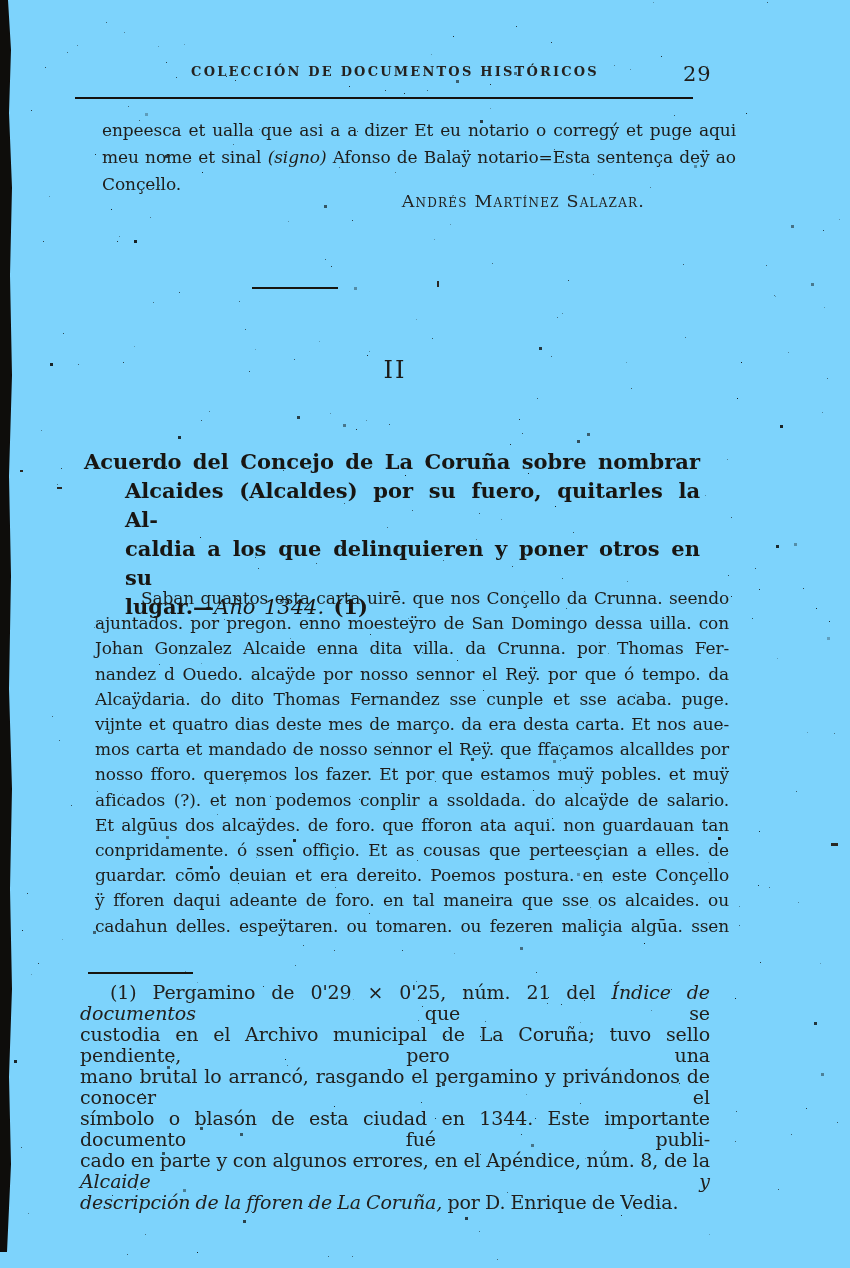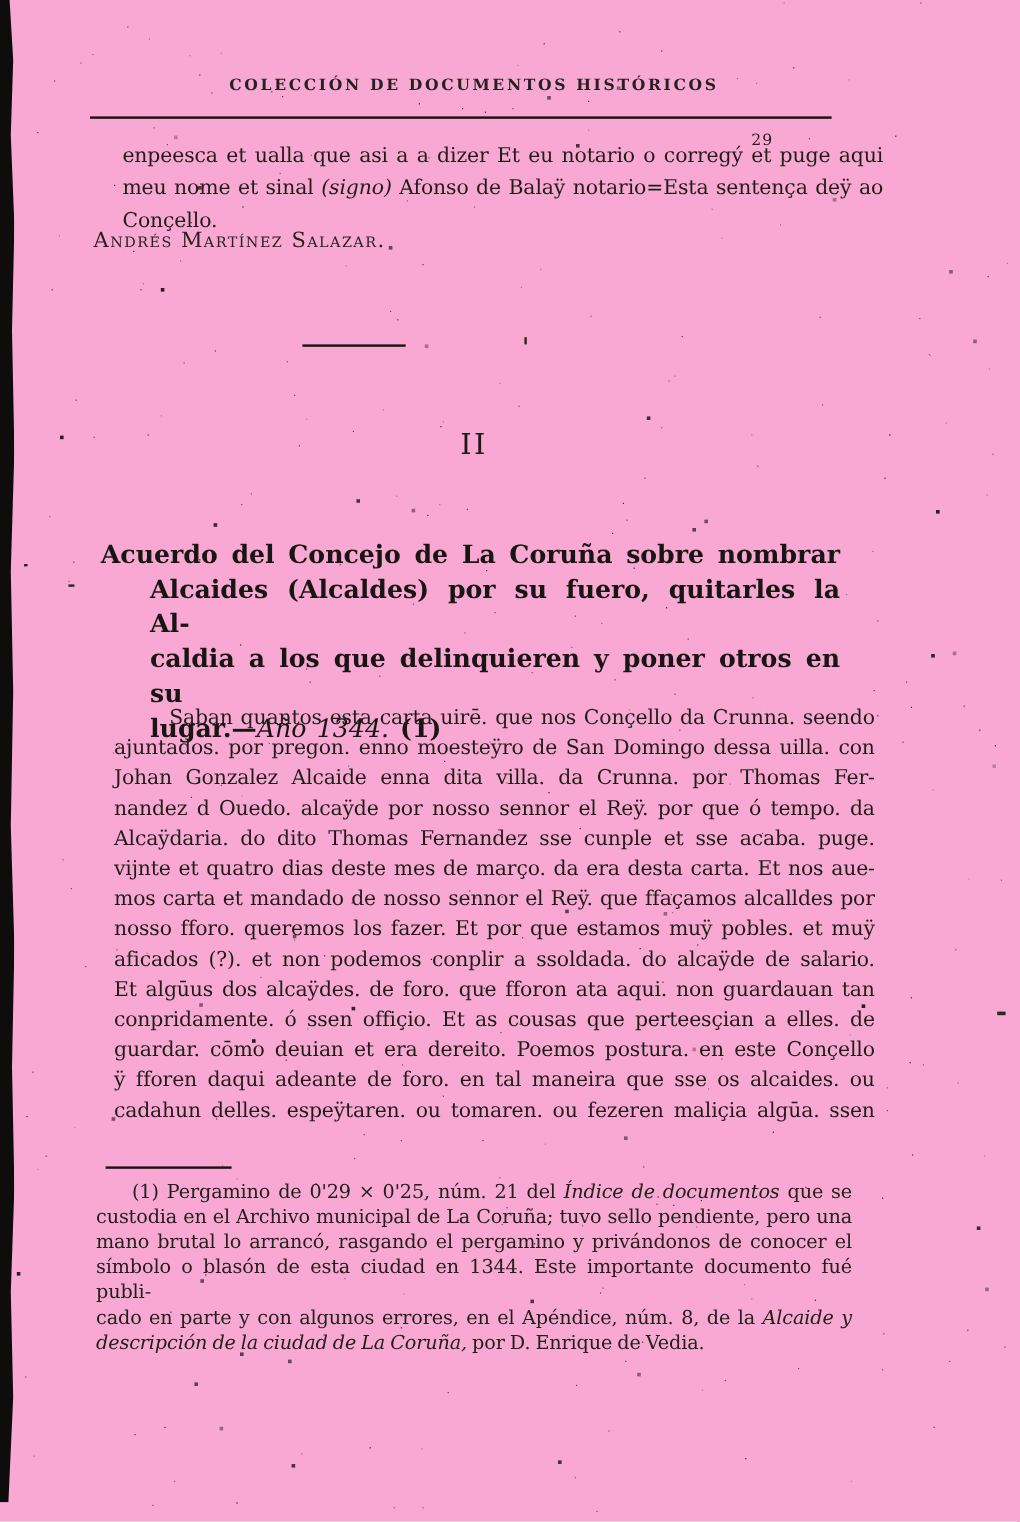--- a/index.html
+++ b/index.html
@@ -1,66 +1,66 @@
 <!DOCTYPE html>
 <html><head>
 <meta charset="utf-8">
 <style>
   html,body{margin:0;padding:0;background:#e8e8e6;}
   .page{
     position:relative;
     width:850px;height:1268px;
-    background:#f9a8d4;
+    background:#7dd3fc;
     overflow:hidden;
     font-family:"DejaVu Serif", serif;
     color:#1f1d1a;
   }
   
   .scan-band{
     position:absolute;left:0;top:0;width:12px;height:1252px;
     background:#0e0d0b;
     clip-path:polygon(0 0,8px 0,11px 4%,9px 9%,12px 15%,10px 22%,12px 30%,9px 38%,11px 46%,9px 55%,12px 63%,10px 71%,12px 79%,9px 86%,11px 93%,7px 100%,0 100%);
   }
   .speck-layer{position:absolute;left:0;top:0;width:1px;height:1px;background:transparent;}
   .mark{position:absolute;background:#2a2824;}
   
   .header{position:absolute;top:64px;left:78px;width:634px;height:24px;}
   .running-title{
     display:block;text-align:center;
     font-size:13px;font-weight:bold;letter-spacing:2.2px;
     color:#242220;
   }
-  .page-num{position:absolute;left:548px;top:-2px;font-size:13px;letter-spacing:1px;margin-top:48px;}
+  .page-num{position:absolute;left:605px;top:-2px;font-size:21px;letter-spacing:1px;}
   .header-rule{position:absolute;top:97px;left:75px;width:618px;height:2px;background:#14120f;}
   
   .line{text-align:justify;text-align-last:justify;}
   .line.last{text-align-last:left;}
   
   .para1{position:absolute;top:117px;left:78px;width:634px;
     font-size:17px;line-height:27px;letter-spacing:-0.1px;word-spacing:-1px;margin-left:24px;}
   .signature{position:absolute;top:191px;left:78px;width:567px;
-    text-align:left;font-variant:small-caps;font-size:17.5px;letter-spacing:1.2px;color:#242220;}
+    text-align:right;font-variant:small-caps;font-size:17.5px;letter-spacing:1.2px;color:#242220;}
   
   .divider{position:absolute;top:287px;left:252px;width:86px;height:2px;background:#17150f;}
   .numeral{position:absolute;top:356px;left:78px;width:634px;
     text-align:center;font-size:24px;letter-spacing:2px;color:#1c1a17;}
   
   .heading{position:absolute;top:447px;left:84px;width:616px;
     font-size:21px;line-height:29px;font-weight:bold;color:#181613;
     word-spacing:2px;}
   .heading .line + .line{padding-left:41px;}
   .heading i{font-weight:normal;}
   
   .body-para{position:absolute;top:586px;left:78px;width:634px;
     font-size:17px;line-height:25.2px;letter-spacing:-0.15px;word-spacing:-1.2px;margin-left:17px;}
   .body-para .line:first-child{text-indent:46px;}
   
   .footnote-rule{position:absolute;top:972px;left:88px;width:105px;height:2px;background:#17150f;}
   .footnote{position:absolute;top:982px;left:80px;width:630px;
-    font-size:16px;line-height:21px;letter-spacing:-0.1px;word-spacing:-0.8px;color:#22201d;}
+    font-size:19px;line-height:21px;letter-spacing:-0.1px;word-spacing:-0.8px;color:#22201d;}
   .footnote .line:first-child{text-indent:30px;}
 </style>
 </head>
 <body>
 
 <div class="page">
 
   <div class="scan-band"></div>
   <div class="speck-layer" id="speckles" style="box-shadow: rgba(10, 9, 7, 0.69) 512px 566px 0px 0px, rgba(10, 9, 7, 0.66) 159px 664px 0px 0px, rgba(10, 9, 7, 0.82) 731px 596px 0px 0px, rgba(10, 9, 7, 0.58) 631px 388px 0px 0px, rgba(10, 9, 7, 0.56) 583px 770px 0px 0px, rgba(10, 9, 7, 0.27) 707px 66px 0px 0px, rgba(10, 9, 7, 0.76) 235px 80px 0px 0px, rgba(10, 9, 7, 0.8) 453px 36px 0px 0px, rgba(10, 9, 7, 0.54) 418px 1020px 0px 0px, rgba(10, 9, 7, 0.64) 45px 67px 0px 0px, rgba(10, 9, 7, 0.45) 217px 814px 0px 0px, rgba(10, 9, 7, 0.38) 626px 1082px 0px 0px, rgba(10, 9, 7, 0.68) 249px 371px 0px 0px, rgba(10, 9, 7, 0.31) 578px 874px 0px 1px, rgba(10, 9, 7, 0.34) 795px 544px 0px 1px, rgba(10, 9, 7, 0.56) 106px 22px 0px 0px, rgba(10, 9, 7, 0.72) 521px 1134px 0px 0px, rgba(10, 9, 7, 0.37) 788px 352px 0px 0px, rgba(10, 9, 7, 0.9) 445px 1036px 0px 0px, rgba(10, 9, 7, 0.63) 480px 1154px 0px 0px, rgba(10, 9, 7, 0.72) 293px 752px 0px 0px, rgba(10, 9, 7, 0.7) 258px 568px 0px 0px, rgba(10, 9, 7, 0.6) 837px 1122px 0px 0px, rgba(10, 9, 7, 0.45) 259px 129px 0px 0px, rgba(10, 9, 7, 0.56) 665px 1140px 0px 0px, rgba(10, 9, 7, 0.37) 695px 166px 0px 1px, rgba(10, 9, 7, 0.52) 601px 882px 0px 0px, rgba(10, 9, 7, 0.38) 149px 826px 0px 0px, rgba(10, 9, 7, 0.77) 535px 1118px 0px 0px, rgba(10, 9, 7, 0.49) 339px 167px 0px 0px, rgba(10, 9, 7, 0.82) 22px 930px 0px 0px, rgba(10, 9, 7, 0.57) 766px 265px 0px 0px, rgba(10, 9, 7, 0.71) 166px 62px 0px 0px, rgba(10, 9, 7, 0.27) 255px 349px 0px 0px, rgba(10, 9, 7, 0.89) 197px 1252px 0px 0px, rgba(10, 9, 7, 0.44) 150px 217px 0px 0px, rgba(10, 9, 7, 0.7) 341px 548px 0px 0px, rgba(10, 9, 7, 0.46) 344px 425px 0px 1px, rgba(10, 9, 7, 0.63) 424px 770px 0px 0px, rgba(10, 9, 7, 0.46) 209px 411px 0px 0px, rgba(10, 9, 7, 0.7) 568px 280px 0px 0px, rgba(10, 9, 7, 0.28) 274px 159px 0px 0px, rgba(10, 9, 7, 0.5) 492px 263px 0px 0px, rgba(10, 9, 7, 0.54) 604px 1150px 0px 0px, rgba(10, 9, 7, 0.8) 142px 1093px 0px 0px, rgba(10, 9, 7, 0.65) 755px 568px 0px 0px, rgba(10, 9, 7, 0.6) 683px 264px 0px 0px, rgba(10, 9, 7, 0.8) 829px 621px 0px 0px, rgba(10, 9, 7, 0.36) 630px 69px 0px 0px, rgba(10, 9, 7, 0.89) 433px 853px 0px 0px, rgba(10, 9, 7, 0.8) 690px 797px 0px 0px, rgba(10, 9, 7, 0.82) 510px 444px 0px 0px, rgba(10, 9, 7, 0.66) 578px 441px 0px 1px, rgba(10, 9, 7, 0.49) 287px 1065px 0px 0px, rgba(10, 9, 7, 0.72) 31px 110px 0px 0px, rgba(10, 9, 7, 0.71) 806px 1108px 0px 0px, rgba(10, 9, 7, 0.28) 134px 346px 0px 0px, rgba(10, 9, 7, 0.72) 255px 557px 0px 0px, rgba(10, 9, 7, 0.68) 671px 989px 0px 0px, rgba(10, 9, 7, 0.55) 443px 560px 0px 0px, rgba(10, 9, 7, 0.35) 366px 420px 0px 0px, rgba(10, 9, 7, 0.61) 432px 338px 0px 0px, rgba(10, 9, 7, 0.25) 550px 552px 0px 0px, rgba(10, 9, 7, 0.82) 137px 1189px 0px 0px, rgba(10, 9, 7, 0.78) 370px 634px 0px 0px, rgba(10, 9, 7, 0.71) 61px 468px 0px 0px, rgba(10, 9, 7, 0.74) 481px 121px 0px 1px, rgba(10, 9, 7, 0.77) 561px 1004px 0px 0px, rgba(10, 9, 7, 0.31) 450px 224px 0px 0px, rgba(10, 9, 7, 0.68) 63px 333px 0px 0px, rgba(10, 9, 7, 0.51) 479px 1231px 0px 0px, rgba(10, 9, 7, 0.6) 294px 359px 0px 0px, rgba(10, 9, 7, 0.42) 184px 1190px 0px 1px, rgba(10, 9, 7, 0.7) 443px 1084px 0px 1px, rgba(10, 9, 7, 0.57) 485px 1021px 0px 0px, rgba(10, 9, 7, 0.61) 635px 694px 0px 0px, rgba(10, 9, 7, 0.75) 466px 1218px 0px 1px, rgba(10, 9, 7, 0.81) 270px 796px 0px 0px, rgba(10, 9, 7, 0.82) 334px 1106px 0px 0px, rgba(10, 9, 7, 0.79) 356px 429px 0px 0px, rgba(10, 9, 7, 0.35) 526px 1094px 0px 0px, rgba(10, 9, 7, 0.43) 251px 1211px 0px 0px, rgba(10, 9, 7, 0.71) 536px 972px 0px 0px, rgba(10, 9, 7, 0.6) 168px 1067px 0px 1px, rgba(10, 9, 7, 0.83) 404px 93px 0px 0px, rgba(10, 9, 7, 0.65) 573px 532px 0px 0px, rgba(10, 9, 7, 0.36) 608px 653px 0px 0px, rgba(10, 9, 7, 0.79) 95px 154px 0px 0px, rgba(10, 9, 7, 0.27) 708px 862px 0px 0px, rgba(10, 9, 7, 0.81) 238px 883px 0px 0px, rgba(10, 9, 7, 0.47) 532px 1145px 0px 1px, rgba(10, 9, 7, 0.56) 97px 791px 0px 0px, rgba(10, 9, 7, 0.59) 245px 329px 0px 0px, rgba(10, 9, 7, 0.76) 418px 747px 0px 0px, rgba(10, 9, 7, 0.29) 585px 1158px 0px 0px, rgba(10, 9, 7, 0.4) 41px 430px 0px 0px, rgba(10, 9, 7, 0.47) 834px 733px 0px 0px, rgba(10, 9, 7, 0.77) 551px 42px 0px 0px, rgba(10, 9, 7, 0.58) 325px 259px 0px 0px, rgba(10, 9, 7, 0.53) 128px 106px 0px 0px, rgba(10, 9, 7, 0.87) 735px 998px 0px 0px, rgba(10, 9, 7, 0.69) 159px 185px 0px 0px, rgba(10, 9, 7, 0.34) 185px 971px 0px 0px, rgba(10, 9, 7, 0.38) 560px 760px 0px 0px, rgba(10, 9, 7, 0.28) 777px 658px 0px 0px, rgba(10, 9, 7, 0.28) 807px 732px 0px 0px, rgba(10, 9, 7, 0.41) 284px 898px 0px 0px, rgba(10, 9, 7, 0.67) 728px 575px 0px 0px, rgba(10, 9, 7, 0.31) 434px 239px 0px 0px, rgba(10, 9, 7, 0.56) 127px 1254px 0px 0px, rgba(10, 9, 7, 0.69) 435px 781px 0px 0px, rgba(10, 9, 7, 0.48) 145px 1234px 0px 0px, rgba(10, 9, 7, 0.54) 184px 654px 0px 0px, rgba(10, 9, 7, 0.27) 416px 319px 0px 0px, rgba(10, 9, 7, 0.41) 727px 459px 0px 0px, rgba(10, 9, 7, 0.29) 431px 54px 0px 0px, rgba(10, 9, 7, 0.78) 760px 962px 0px 0px, rgba(10, 9, 7, 0.56) 59px 740px 0px 0px, rgba(10, 9, 7, 0.63) 438px 600px 0px 0px, rgba(10, 9, 7, 0.7) 27px 893px 0px 0px, rgba(10, 9, 7, 0.86) 166px 466px 0px 0px, rgba(10, 9, 7, 0.55) 245px 780px 0px 1px, rgba(10, 9, 7, 0.54) 52px 716px 0px 0px, rgba(10, 9, 7, 0.71) 402px 950px 0px 0px, rgba(10, 9, 7, 0.56) 507px 1192px 0px 0px, rgba(10, 9, 7, 0.59) 21px 1147px 0px 0px, rgba(10, 9, 7, 0.65) 417px 860px 0px 0px, rgba(10, 9, 7, 0.89) 719px 838px 0px 1px, rgba(10, 9, 7, 0.78) 815px 1023px 0px 1px, rgba(10, 9, 7, 0.27) 146px 114px 0px 1px, rgba(10, 9, 7, 0.75) 421px 1102px 0px 0px, rgba(10, 9, 7, 0.85) 285px 1059px 0px 0px, rgba(10, 9, 7, 0.49) 557px 317px 0px 0px, rgba(10, 9, 7, 0.41) 614px 65px 0px 0px, rgba(10, 9, 7, 0.88) 528px 473px 0px 0px, rgba(10, 9, 7, 0.26) 353px 999px 0px 0px, rgba(10, 9, 7, 0.64) 580px 1103px 0px 0px, rgba(10, 9, 7, 0.8) 759px 589px 0px 0px, rgba(10, 9, 7, 0.59) 537px 398px 0px 0px, rgba(10, 9, 7, 0.3) 839px 219px 0px 0px, rgba(10, 9, 7, 0.64) 547px 1003px 0px 0px, rgba(10, 9, 7, 0.36) 705px 495px 0px 0px, rgba(10, 9, 7, 0.71) 823px 230px 0px 0px, rgba(10, 9, 7, 0.83) 483px 690px 0px 0px, rgba(10, 9, 7, 0.31) 653px 2px 0px 0px, rgba(10, 9, 7, 0.59) 767px 2px 0px 0px, rgba(10, 9, 7, 0.25) 62px 939px 0px 0px, rgba(10, 9, 7, 0.38) 350px 1041px 0px 0px, rgba(10, 9, 7, 0.66) 629px 823px 0px 0px, rgba(10, 9, 7, 0.52) 502px 1073px 0px 0px, rgba(10, 9, 7, 0.38) 501px 519px 0px 0px, rgba(10, 9, 7, 0.43) 126px 892px 0px 0px, rgba(10, 9, 7, 0.64) 778px 1189px 0px 0px, rgba(10, 9, 7, 0.83) 294px 840px 0px 1px, rgba(10, 9, 7, 0.58) 588px 434px 0px 1px, rgba(10, 9, 7, 0.46) 774px 295px 0px 0px, rgba(10, 9, 7, 0.26) 828px 638px 0px 1px, rgba(10, 9, 7, 0.41) 554px 761px 0px 1px, rgba(10, 9, 7, 0.45) 812px 284px 0px 1px, rgba(10, 9, 7, 0.44) 438px 492px 0px 0px, rgba(10, 9, 7, 0.58) 796px 791px 0px 0px, rgba(10, 9, 7, 0.62) 316px 563px 0px 0px, rgba(10, 9, 7, 0.83) 759px 831px 0px 0px, rgba(10, 9, 7, 0.66) 500px 1077px 0px 0px, rgba(10, 9, 7, 0.66) 391px 742px 0px 0px, rgba(10, 9, 7, 0.71) 352px 220px 0px 0px, rgba(10, 9, 7, 0.33) 330px 413px 0px 0px, rgba(10, 9, 7, 0.55) 551px 356px 0px 0px, rgba(10, 9, 7, 0.39) 593px 174px 0px 0px, rgba(10, 9, 7, 0.48) 245px 783px 0px 0px, rgba(10, 9, 7, 0.3) 524px 591px 0px 0px, rgba(10, 9, 7, 0.81) 179px 437px 0px 1px, rgba(10, 9, 7, 0.68) 803px 588px 0px 0px, rgba(10, 9, 7, 0.51) 521px 948px 0px 1px, rgba(10, 9, 7, 0.62) 325px 206px 0px 1px, rgba(10, 9, 7, 0.31) 158px 46px 0px 0px, rgba(10, 9, 7, 0.88) 457px 660px 0px 0px, rgba(10, 9, 7, 0.84) 449px 851px 0px 0px, rgba(10, 9, 7, 0.85) 746px 113px 0px 0px, rgba(10, 9, 7, 0.54) 335px 887px 0px 0px, rgba(10, 9, 7, 0.67) 283px 470px 0px 0px, rgba(10, 9, 7, 0.63) 736px 1111px 0px 0px, rgba(10, 9, 7, 0.62) 422px 652px 0px 0px, rgba(10, 9, 7, 0.53) 352px 1256px 0px 0px, rgba(10, 9, 7, 0.33) 49px 196px 0px 0px, rgba(10, 9, 7, 0.54) 295px 965px 0px 0px, rgba(10, 9, 7, 0.54) 328px 1256px 0px 0px, rgba(10, 9, 7, 0.63) 303px 945px 0px 0px, rgba(10, 9, 7, 0.5) 233px 144px 0px 0px, rgba(10, 9, 7, 0.74) 112px 1195px 0px 0px, rgba(10, 9, 7, 0.82) 490px 84px 0px 0px, rgba(10, 9, 7, 0.88) 171px 1062px 0px 0px, rgba(10, 9, 7, 0.51) 387px 527px 0px 0px, rgba(10, 9, 7, 0.51) 57px 484px 0px 0px, rgba(10, 9, 7, 0.4) 28px 1213px 0px 0px, rgba(10, 9, 7, 0.77) 117px 241px 0px 0px, rgba(10, 9, 7, 0.41) 822px 1074px 0px 1px, rgba(10, 9, 7, 0.39) 599px 642px 0px 0px, rgba(10, 9, 7, 0.86) 15px 1061px 0px 1px, rgba(10, 9, 7, 0.87) 202px 172px 0px 0px, rgba(10, 9, 7, 0.66) 570px 798px 0px 0px, rgba(10, 9, 7, 0.8) 584px 1000px 0px 0px, rgba(10, 9, 7, 0.3) 201px 663px 0px 0px, rgba(10, 9, 7, 0.61) 241px 1134px 0px 1px, rgba(10, 9, 7, 0.28) 184px 44px 0px 0px, rgba(10, 9, 7, 0.87) 781px 426px 0px 1px, rgba(10, 9, 7, 0.43) 650px 187px 0px 0px, rgba(10, 9, 7, 0.64) 71px 805px 0px 0px, rgba(10, 9, 7, 0.82) 559px 745px 0px 0px, rgba(10, 9, 7, 0.78) 581px 787px 0px 0px, rgba(10, 9, 7, 0.86) 200px 537px 0px 0px, rgba(10, 9, 7, 0.65) 179px 292px 0px 0px, rgba(10, 9, 7, 0.48) 476px 539px 0px 0px, rgba(10, 9, 7, 0.65) 369px 913px 0px 0px, rgba(10, 9, 7, 0.81) 552px 818px 0px 0px, rgba(10, 9, 7, 0.55) 416px 981px 0px 0px, rgba(10, 9, 7, 0.89) 555px 506px 0px 0px, rgba(10, 9, 7, 0.84) 777px 546px 0px 1px, rgba(10, 9, 7, 0.43) 94px 627px 0px 0px, rgba(10, 9, 7, 0.72) 422px 1006px 0px 0px, rgba(10, 9, 7, 0.87) 308px 1206px 0px 0px, rgba(10, 9, 7, 0.42) 627px 581px 0px 0px, rgba(10, 9, 7, 0.27) 319px 341px 0px 0px, rgba(10, 9, 7, 0.27) 601px 198px 0px 0px, rgba(10, 9, 7, 0.61) 674px 115px 0px 0px, rgba(10, 9, 7, 0.63) 389px 424px 0px 0px, rgba(10, 9, 7, 0.73) 263px 986px 0px 0px, rgba(10, 9, 7, 0.64) 566px 608px 0px 0px, rgba(10, 9, 7, 0.52) 827px 378px 0px 0px, rgba(10, 9, 7, 0.37) 256px 857px 0px 0px, rgba(10, 9, 7, 0.89) 548px 997px 0px 0px, rgba(10, 9, 7, 0.58) 735px 1141px 0px 0px, rgba(10, 9, 7, 0.29) 336px 1078px 0px 0px, rgba(10, 9, 7, 0.72) 516px 26px 0px 0px, rgba(10, 9, 7, 0.5) 153px 302px 0px 0px, rgba(10, 9, 7, 0.81) 816px 608px 0px 0px, rgba(10, 9, 7, 0.49) 685px 337px 0px 0px, rgba(10, 9, 7, 0.74) 226px 76px 0px 0px, rgba(10, 9, 7, 0.65) 752px 618px 0px 0px, rgba(10, 9, 7, 0.77) 540px 348px 0px 1px, rgba(10, 9, 7, 0.84) 533px 790px 0px 0px, rgba(10, 9, 7, 0.31) 351px 1207px 0px 0px, rgba(10, 9, 7, 0.41) 739px 906px 0px 0px, rgba(10, 9, 7, 0.62) 112px 1058px 0px 0px, rgba(10, 9, 7, 0.6) 731px 517px 0px 0px, rgba(10, 9, 7, 0.87) 51px 364px 0px 1px, rgba(10, 9, 7, 0.31) 484px 670px 0px 0px, rgba(10, 9, 7, 0.9) 741px 362px 0px 0px, rgba(10, 9, 7, 0.38) 562px 313px 0px 0px, rgba(10, 9, 7, 0.67) 201px 1128px 0px 1px, rgba(10, 9, 7, 0.63) 334px 950px 0px 0px, rgba(10, 9, 7, 0.57) 396px 748px 0px 0px, rgba(10, 9, 7, 0.39) 408px 618px 0px 0px, rgba(10, 9, 7, 0.34) 580px 1022px 0px 0px, rgba(10, 9, 7, 0.31) 288px 221px 0px 0px, rgba(10, 9, 7, 0.27) 454px 953px 0px 0px, rgba(10, 9, 7, 0.56) 427px 90px 0px 0px, rgba(10, 9, 7, 0.59) 209px 782px 0px 0px, rgba(10, 9, 7, 0.25) 709px 1234px 0px 0px, rgba(10, 9, 7, 0.3) 698px 993px 0px 0px, rgba(10, 9, 7, 0.55) 239px 301px 0px 0px, rgba(10, 9, 7, 0.72) 123px 362px 0px 0px, rgba(10, 9, 7, 0.81) 621px 1215px 0px 0px, rgba(10, 9, 7, 0.49) 769px 887px 0px 0px, rgba(10, 9, 7, 0.65) 176px 77px 0px 0px, rgba(10, 9, 7, 0.72) 244px 1221px 0px 1px, rgba(10, 9, 7, 0.3) 824px 307px 0px 0px, rgba(10, 9, 7, 0.9) 262px 651px 0px 0px, rgba(10, 9, 7, 0.9) 644px 943px 0px 0px, rgba(10, 9, 7, 0.84) 679px 1083px 0px 0px, rgba(10, 9, 7, 0.49) 324px 702px 0px 0px, rgba(10, 9, 7, 0.69) 180px 932px 0px 0px, rgba(10, 9, 7, 0.26) 197px 982px 0px 0px, rgba(10, 9, 7, 0.88) 135px 241px 0px 1px, rgba(10, 9, 7, 0.73) 298px 417px 0px 1px, rgba(10, 9, 7, 0.63) 201px 420px 0px 0px, rgba(10, 9, 7, 0.79) 758px 885px 0px 0px, rgba(10, 9, 7, 0.42) 590px 907px 0px 0px, rgba(10, 9, 7, 0.35) 355px 288px 0px 1px, rgba(10, 9, 7, 0.84) 480px 1036px 0px 0px, rgba(10, 9, 7, 0.38) 798px 902px 0px 0px, rgba(10, 9, 7, 0.79) 435px 1118px 0px 0px, rgba(10, 9, 7, 0.5) 67px 52px 0px 0px, rgba(10, 9, 7, 0.38) 122px 794px 0px 0px, rgba(10, 9, 7, 0.41) 77px 45px 0px 0px, rgba(10, 9, 7, 0.57) 791px 1134px 0px 0px, rgba(10, 9, 7, 0.42) 290px 638px 0px 0px, rgba(10, 9, 7, 0.88) 584px 597px 0px 0px, rgba(10, 9, 7, 0.58) 457px 81px 0px 1px, rgba(10, 9, 7, 0.61) 554px 149px 0px 0px, rgba(10, 9, 7, 0.39) 822px 412px 0px 0px, rgba(10, 9, 7, 0.59) 412px 510px 0px 0px, rgba(10, 9, 7, 0.73) 385px 90px 0px 0px, rgba(10, 9, 7, 0.4) 124px 32px 0px 0px, rgba(10, 9, 7, 0.66) 373px 1160px 0px 0px, rgba(10, 9, 7, 0.85) 359px 799px 0px 0px, rgba(10, 9, 7, 0.58) 179px 879px 0px 0px, rgba(10, 9, 7, 0.62) 522px 433px 0px 0px, rgba(10, 9, 7, 0.49) 224px 619px 0px 0px, rgba(10, 9, 7, 0.47) 395px 172px 0px 0px, rgba(10, 9, 7, 0.41) 212px 461px 0px 0px, rgba(10, 9, 7, 0.79) 661px 56px 0px 0px, rgba(10, 9, 7, 0.62) 562px 578px 0px 0px, rgba(10, 9, 7, 0.4) 119px 236px 0px 0px, rgba(10, 9, 7, 0.62) 479px 513px 0px 0px, rgba(10, 9, 7, 0.5) 423px 1039px 0px 0px, rgba(10, 9, 7, 0.86) 211px 867px 0px 1px, rgba(10, 9, 7, 0.37) 651px 1010px 0px 0px, rgba(10, 9, 7, 0.71) 166px 156px 0px 1px, rgba(10, 9, 7, 0.64) 415px 691px 0px 0px, rgba(10, 9, 7, 0.9) 737px 398px 0px 0px, rgba(10, 9, 7, 0.59) 739px 925px 0px 0px, rgba(10, 9, 7, 0.29) 775px 296px 0px 0px, rgba(10, 9, 7, 0.81) 367px 355px 0px 0px, rgba(10, 9, 7, 0.47) 515px 73px 0px 1px, rgba(10, 9, 7, 0.77) 519px 419px 0px 0px, rgba(10, 9, 7, 0.37) 620px 1070px 0px 0px, rgba(10, 9, 7, 0.75) 99px 622px 0px 0px, rgba(10, 9, 7, 0.66) 472px 759px 0px 1px, rgba(10, 9, 7, 0.29) 626px 362px 0px 0px, rgba(10, 9, 7, 0.28) 31px 974px 0px 0px, rgba(10, 9, 7, 0.54) 78px 364px 0px 0px, rgba(10, 9, 7, 0.56) 94px 932px 0px 1px, rgba(10, 9, 7, 0.89) 405px 475px 0px 0px, rgba(10, 9, 7, 0.3) 490px 108px 0px 0px, rgba(10, 9, 7, 0.72) 43px 241px 0px 0px, rgba(10, 9, 7, 0.74) 331px 266px 0px 0px, rgba(10, 9, 7, 0.86) 111px 209px 0px 0px, rgba(10, 9, 7, 0.88) 349px 86px 0px 0px, rgba(10, 9, 7, 0.52) 497px 1259px 0px 0px, rgba(10, 9, 7, 0.69) 357px 131px 0px 0px, rgba(10, 9, 7, 0.64) 163px 1153px 0px 1px, rgba(10, 9, 7, 0.39) 369px 351px 0px 0px, rgba(10, 9, 7, 0.5) 167px 837px 0px 1px, rgba(10, 9, 7, 0.48) 792px 226px 0px 1px, rgba(10, 9, 7, 0.58) 344px 503px 0px 0px, rgba(10, 9, 7, 0.28) 820px 963px 0px 0px, rgba(10, 9, 7, 0.58) 139px 120px 0px 0px, rgba(10, 9, 7, 0.73) 38px 963px 0px 0px, rgba(10, 9, 7, 0.82) 403px 823px 0px 0px;"></div>
 
@@ -107,20 +107,20 @@
     </div>
 
   <div class="footnote-rule"></div>
 
   <div class="footnote">
       <div class="line">(1) Pergamino de 0'29 × 0'25, núm. 21 del <i>Índice de documentos</i> que se</div>
       <div class="line">custodia en el Archivo municipal de La Coruña; tuvo sello pendiente, pero una</div>
       <div class="line">mano brutal lo arrancó, rasgando el pergamino y privándonos de conocer el</div>
       <div class="line">símbolo o blasón de esta ciudad en 1344. Este importante documento fué publi-</div>
       <div class="line">cado en parte y con algunos errores, en el Apéndice, núm. 8, de la <i>Alcaide y</i></div>
-      <div class="line last"><i>descripción de la ciudad de La Coruña,</i> por D. Enrique de Vedia.</div>
+      <div class="line last"><i>descripción de la fforen de La Coruña,</i> por D. Enrique de Vedia.</div>
     </div>
 
   <div class="mark" style="left:831px;top:843px;width:7px;height:3px;"></div>
   <div class="mark" style="left:57px;top:487px;width:5px;height:2px;"></div>
   <div class="mark" style="left:20px;top:470px;width:3px;height:2px;"></div>
   <div class="mark" style="left:437px;top:281px;width:2px;height:6px;"></div>
 </div>
 
 </body></html>

